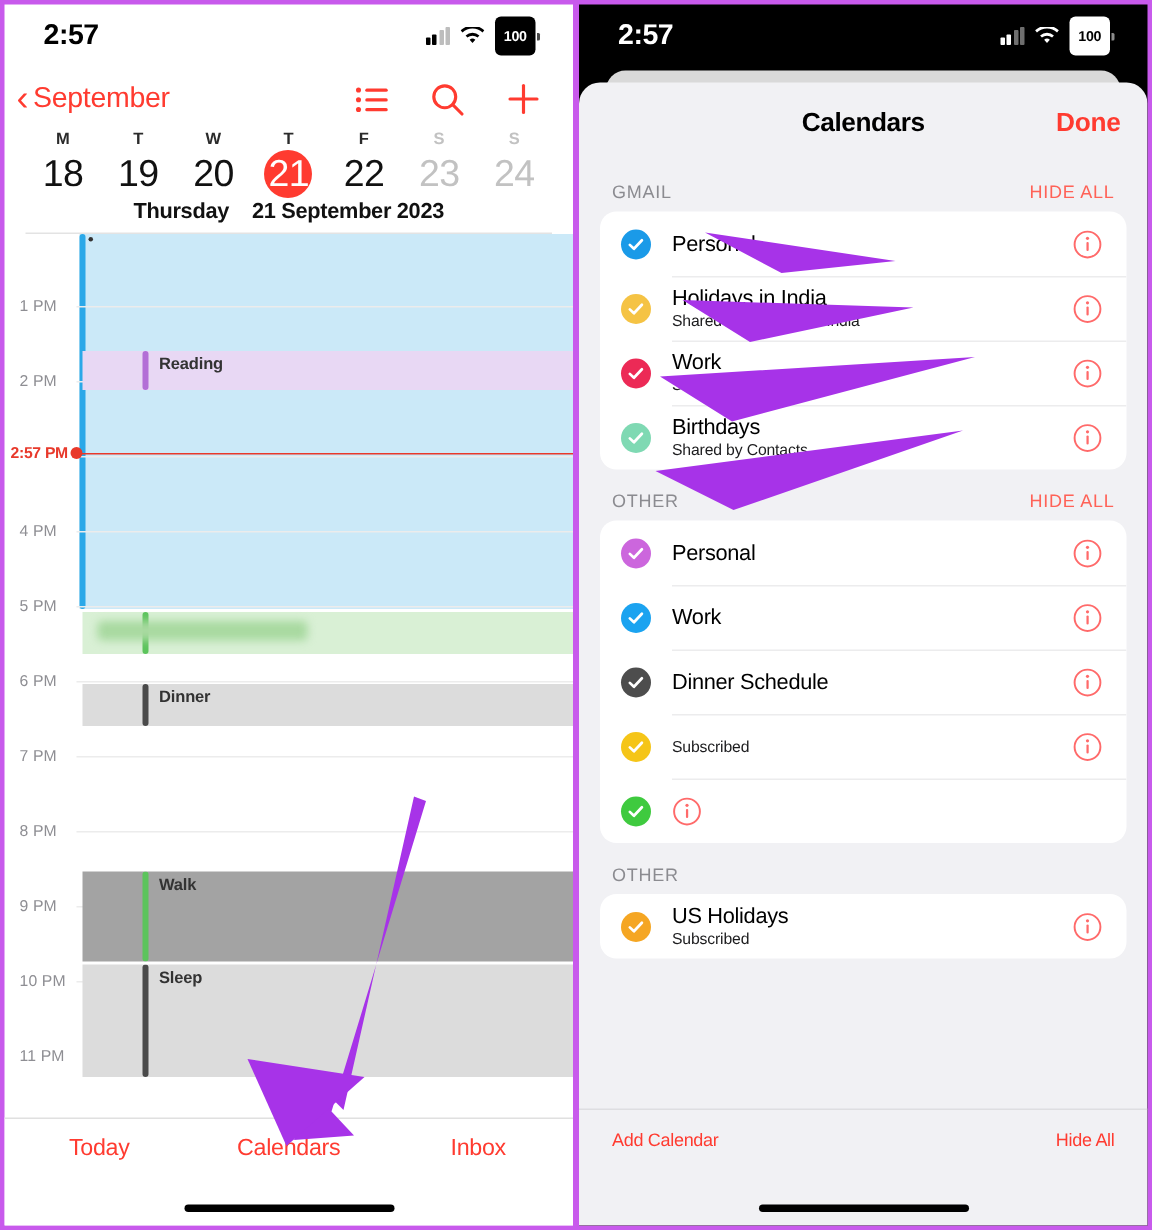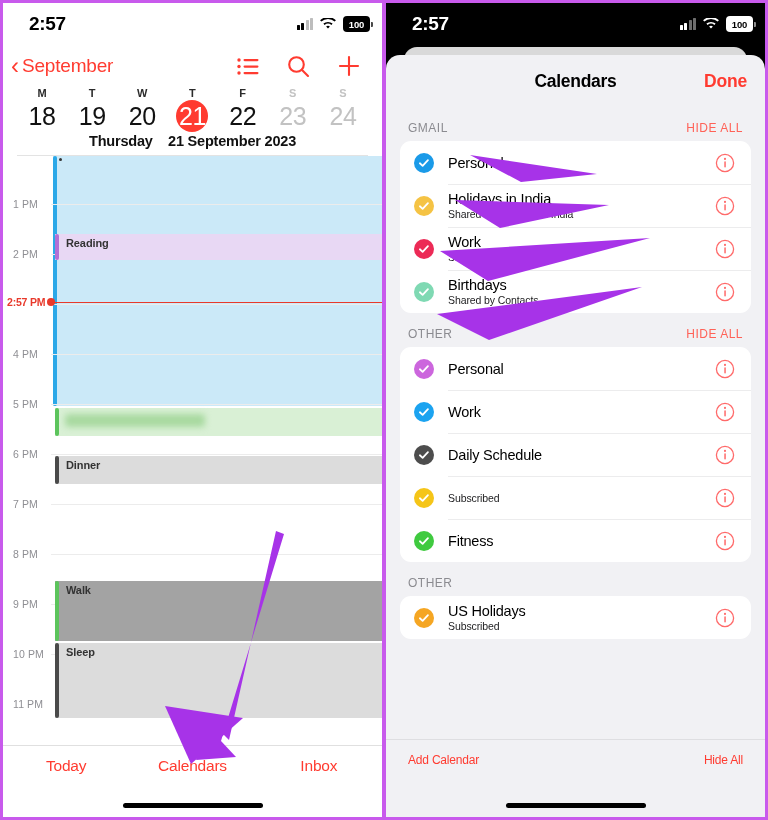--- a/index.html
+++ b/index.html
@@ -13,30 +13,30 @@
 
   
   .panel { position: relative; width: 384px; height: 820px; overflow: hidden; }
   .panel-border-l { border: 3px solid #c85aec; border-right-width: 2px; }
   .panel-border-r { border: 3px solid #c85aec; border-left-width: 2px; }
 
   
   #left { background: #ffffff; }
   .statusbar {
     height: 42px; display: flex; align-items: center;
-    justify-content: space-between; padding: 0 9px 0 26px;
+    justify-content: space-between; padding: 0 22px 0 26px;
   }
   .sb-time { font-size: 19px; font-weight: bold; letter-spacing: -.3px; color: #000; }
   .sb-right { display: flex; align-items: center; gap: 7px; }
   .bars { display: flex; align-items: flex-end; gap: 1.5px; height: 12px; }
   .bars i { display: block; width: 3px; background: #000; border-radius: .6px; }
   .bars i:nth-child(1){height:5px}.bars i:nth-child(2){height:7.5px}
   .bars i:nth-child(3){height:10px; background:#bdbdbd}.bars i:nth-child(4){height:12px;background:#bdbdbd}
   .batt {
-    min-width: 27px; height: 16px; background: #000; border-radius: 4px;
+    min-width: 27px; height: 26px; background: #000; border-radius: 4px;
     color: #fff; font-size: 9.5px; font-weight: bold; display: flex;
     align-items: center; justify-content: center; letter-spacing: -.2px; padding: 0 3px;
   }
   .batt-cap { width: 2px; height: 5px; background: #4a4a4a; border-radius: 0 1px 1px 0; margin-left: 1px; }
 
   .navbar { display: flex; align-items: center; padding: 6px 14px 4px 8px; height: 40px; }
   .back { display: flex; align-items: center; color: #ff3b30; cursor: pointer; }
   .back .chev { font-size: 24px; line-height: 1; margin-right: 3px; font-weight: 300; }
   .back .mon { font-size: 19px; letter-spacing: -.2px; }
   .nav-icons { margin-left: auto; display: flex; align-items: center; gap: 28px; padding-right: 8px; }
@@ -63,21 +63,21 @@
   .hourlabel {
     position: absolute; left: 10px; font-size: 10.5px; color: #8e8e93;
     letter-spacing: .1px; transform: translateY(-50%);
   }
   .hourline { position: absolute; left: 48px; right: 0; height: 1px; background: #ececec; }
   .allday-blue { position: absolute; left: 50px; right: 0; background: #cbe9f8; }
   .nowline { position: absolute; left: 48px; right: 0; height: 1.4px; background: #e8392b; }
   .nowdot { position: absolute; left: 44px; width: 8px; height: 8px; border-radius: 50%; background: #e8392b; transform: translateY(-50%); }
   .nowlabel { position: absolute; left: 4px; font-size: 10.5px; font-weight: bold; color: #e8392b; transform: translateY(-50%); letter-spacing: -.2px;}
   .blueBar { position: absolute; left: 50px; width: 4px; background: #2ba8e8; border-radius: 2px; }
-  .event { position: absolute; left: 52px; right: 0; display: flex; align-items: flex-start; overflow: hidden; }
+  .event { position: absolute; left: 52px; right: 0; display: flex; align-items: flex-start; overflow: hidden; padding-left: 40px; }
   .event .bar { width: 4px; align-self: stretch; border-radius: 2px; flex: 0 0 4px; }
   .event .etitle { font-size: 11px; font-weight: bold; color: #333; padding: 3px 0 0 7px; letter-spacing: -.1px; }
   .ev-blur { position: absolute; border-radius: 3px; filter: blur(3px); }
 
   .tabbar {
     position: absolute; bottom: 0; left: 0; right: 0; height: 72px;
     background: #fff; border-top: 1px solid #e0e0e0;
     display: flex; align-items: flex-start; padding-top: 11px;
   }
   .tab { flex: 1; text-align: center; color: #ff3b30; font-size: 15.5px; cursor: pointer; letter-spacing: -.2px;}
@@ -472,21 +472,21 @@
                   <rect x="9.3" y="8.3" width="1.5" height="6.1" rx=".7" fill="#ff6a6a"></rect>
                 </svg></div>
             </div>
             <div class="crow">
               <div class="swatch" style="background:#4d4d4d">
                 <svg viewBox="0 0 14 14">
                   <path d="M2.2 7.3 L5.4 10.3 L11.6 3.7" fill="none" stroke="#fff" stroke-width="2.1" stroke-linecap="round" stroke-linejoin="round"></path>
                 </svg>
               </div>
               <div class="ctext">
-                <div class="cname">Daily Schedule</div>
+                <div class="cname">Dinner Schedule</div>
               </div>
               <div class="info"><svg viewBox="0 0 20 20" width="20" height="20">
                   <circle cx="10" cy="10" r="8.6" fill="none" stroke="#ff6a6a" stroke-width="1.3"></circle>
                   <circle cx="10" cy="5.9" r="1.05" fill="#ff6a6a"></circle>
                   <rect x="9.3" y="8.3" width="1.5" height="6.1" rx=".7" fill="#ff6a6a"></rect>
                 </svg></div>
             </div>
             <div class="crow">
               <div class="swatch" style="background:#f5c518">
                 <svg viewBox="0 0 14 14">
@@ -500,23 +500,20 @@
                   <circle cx="10" cy="10" r="8.6" fill="none" stroke="#ff6a6a" stroke-width="1.3"></circle>
                   <circle cx="10" cy="5.9" r="1.05" fill="#ff6a6a"></circle>
                   <rect x="9.3" y="8.3" width="1.5" height="6.1" rx=".7" fill="#ff6a6a"></rect>
                 </svg></div>
             </div>
             <div class="crow">
               <div class="swatch" style="background:#3fca3f">
                 <svg viewBox="0 0 14 14">
                   <path d="M2.2 7.3 L5.4 10.3 L11.6 3.7" fill="none" stroke="#fff" stroke-width="2.1" stroke-linecap="round" stroke-linejoin="round"></path>
                 </svg>
-              </div>
-              <div class="ctext">
-                <div class="cname">Fitness</div>
               </div>
               <div class="info"><svg viewBox="0 0 20 20" width="20" height="20">
                   <circle cx="10" cy="10" r="8.6" fill="none" stroke="#ff6a6a" stroke-width="1.3"></circle>
                   <circle cx="10" cy="5.9" r="1.05" fill="#ff6a6a"></circle>
                   <rect x="9.3" y="8.3" width="1.5" height="6.1" rx=".7" fill="#ff6a6a"></rect>
                 </svg></div>
             </div>
           </div>
           <div class="section-head">
             <div class="section-title">OTHER</div>

